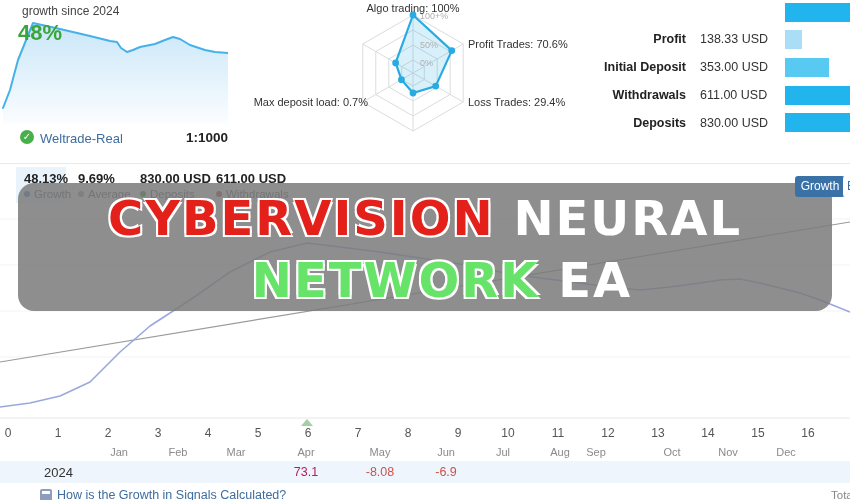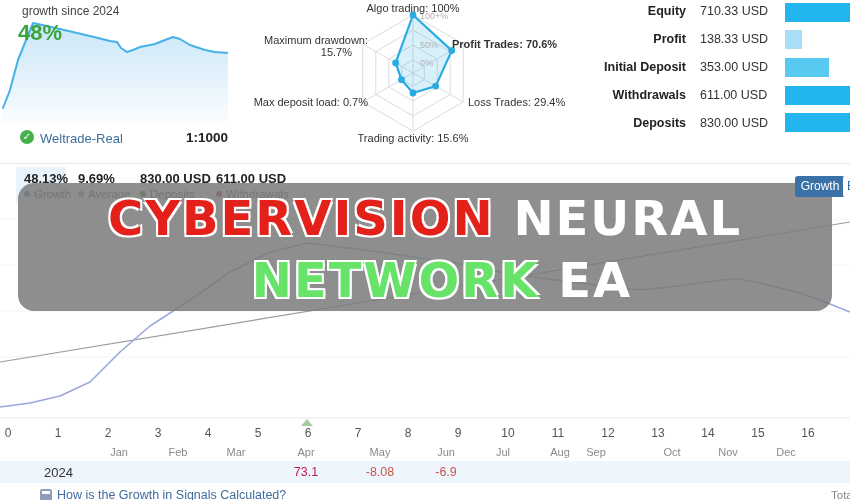--- a/index.html
+++ b/index.html
@@ -127,34 +127,25 @@
         <circle cx="155.71584634126583" cy="86.115" r="3.4"></circle>
         <circle cx="133" cy="93.02" r="3.4"></circle>
         <circle cx="121.4688717486102" cy="79.6575" r="3.4"></circle>
         <circle cx="115.62320027306524" cy="62.9675" r="3.4"></circle>
       </g>
     <text x="140" y="19" font-size="9" fill="#b0b0b0">100+%</text>
     <text x="140" y="48" font-size="9" fill="#b0b0b0">50%</text>
     <text x="140" y="66" font-size="9" fill="#b0b0b0">0%</text>
   </svg>
   <div class="abs radar-label rl-center" style="left:313px; top:2px; width:200px;">Algo trading: 100%</div>
-  <div class="abs radar-label" style="left:452px; top:38px;font-weight:bold;">Profit Trades: 70.6%</div>
+  <div class="abs radar-label" style="left:468px; top:38px;">Profit Trades: 70.6%</div>
   <div class="abs radar-label" style="left:468px; top:96px;">Loss Trades: 29.4%</div>
-  <div class="abs radar-label rl-center" style="left:308px; top:132px; width:210px;">Trading activity: 15.6%</div>
   <div class="abs radar-label rl-right" style="left:238px; top:96px; width:130px;">Max deposit load: 0.7%</div>
-  <div class="abs radar-label rl-right" style="left:238px; top:34px; width:130px;">
-    <span style="display:block;">Maximum drawdown:</span>
-    <span style="display:block; margin-right:16px;">15.7%</span>
-  </div>
 
   <div class="abs" style="left:576px; top:0; width:274px; height:140px;">
-    <div class="abs" style="left:0; top:4px; display:flex; gap:14px;">
-      <div class="stat-row-label">Equity</div>
-      <div class="stat-row-value">710.33 USD</div>
-    </div>
     <div class="abs" style="left:0; top:32px; display:flex; gap:14px;justify-content:center;">
       <div class="stat-row-label">Profit</div>
       <div class="stat-row-value">138.33 USD</div>
     </div>
     <div class="abs" style="left:0; top:60px; display:flex; gap:14px;">
       <div class="stat-row-label">Initial Deposit</div>
       <div class="stat-row-value">353.00 USD</div>
     </div>
     <div class="abs" style="left:0; top:88px; display:flex; gap:14px;">
       <div class="stat-row-label">Withdrawals</div>

